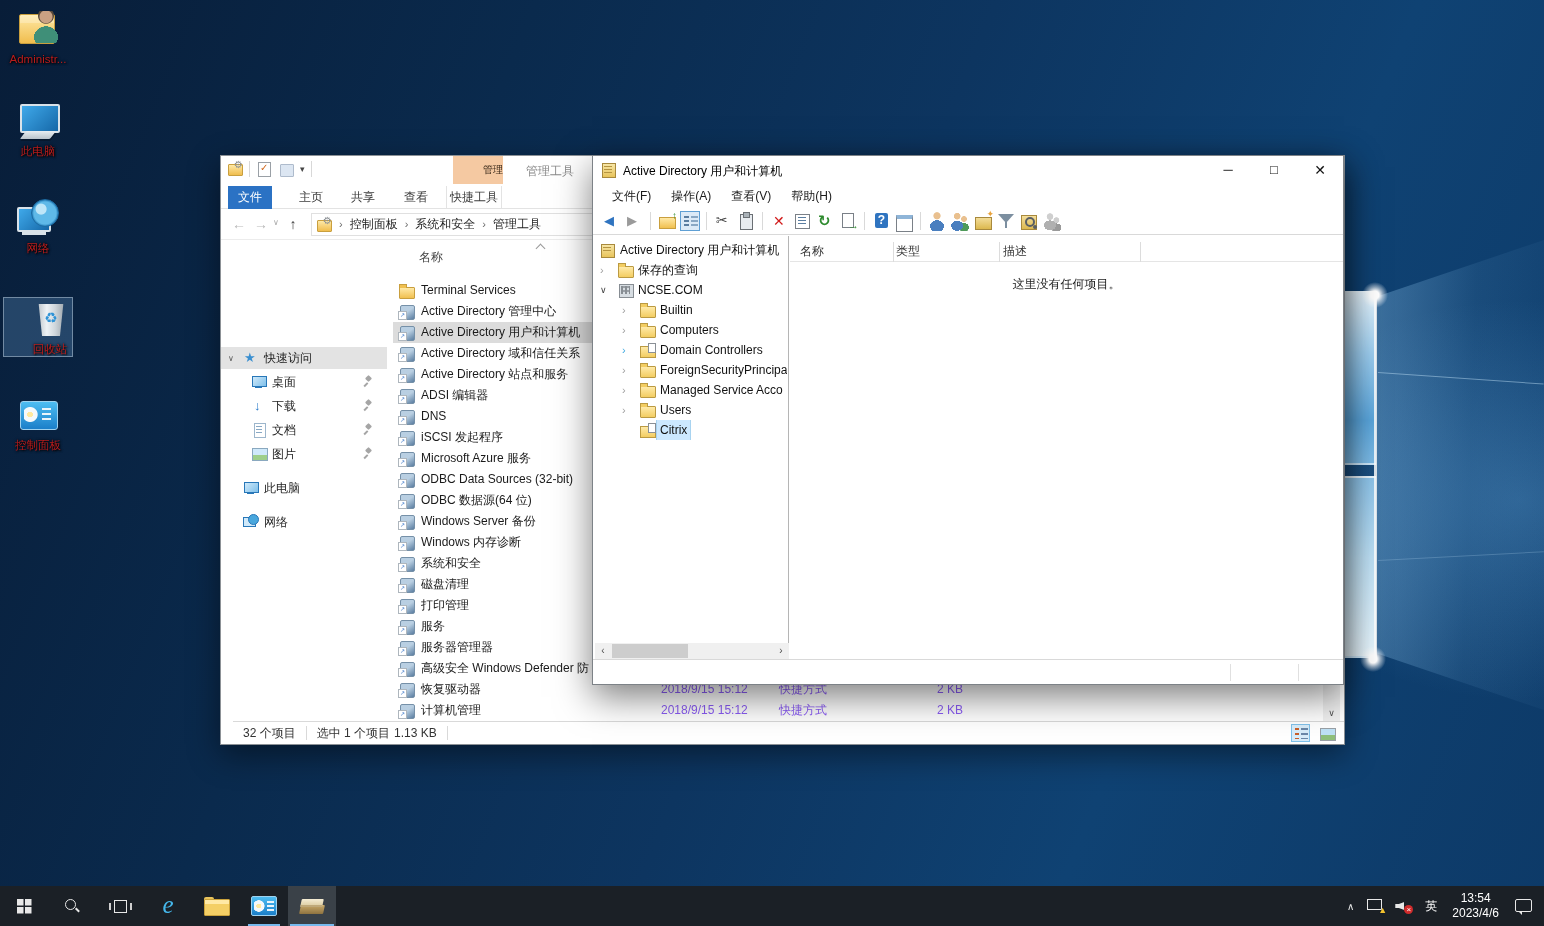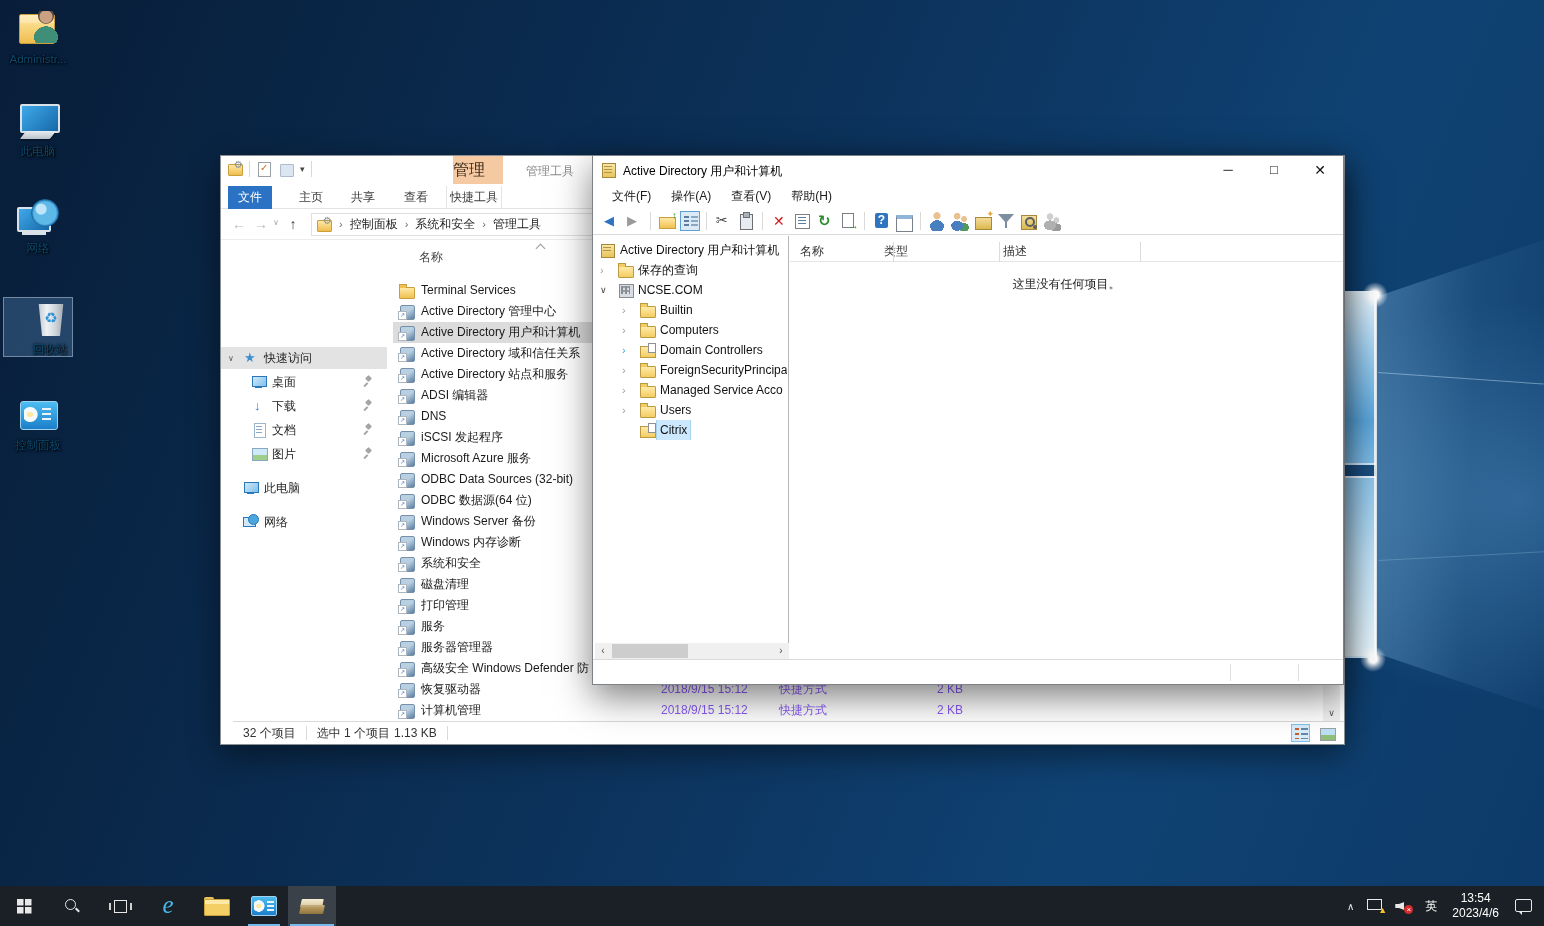--- a/index.html
+++ b/index.html
@@ -19,21 +19,21 @@
     background:linear-gradient(180deg,#8fc6ec 0%,#bfe2f7 45%,#eaf8ff 100%); }
   .hero-edge { position:absolute; left:1374px; top:291px; width:3px; height:367px; background:rgba(255,255,255,.85); }
   .hero-spark { position:absolute; width:26px; height:26px; border-radius:50%;
     background:radial-gradient(circle,#ffffff 0 4px, rgba(255,255,255,.5) 8px, transparent 13px); }
   .hero-beams { position:absolute; left:1377px; top:240px; width:167px; height:470px;
     clip-path:polygon(0 12%,100% 0,100% 100%,0 88%);
     background:linear-gradient(92deg, rgba(150,205,245,.34), rgba(130,190,235,.10) 55%, rgba(120,180,230,.04)); }
   .hero-line { position:absolute; height:1px; background:rgba(200,230,250,.45); transform-origin:left center; }
 
   
-  .desktop-icon { position:absolute; left:4px; width:68px; text-align:center; color:#0c4a6e; z-index:1; cursor:default; }
+  .desktop-icon { position:absolute; left:4px; width:68px; text-align:center; color:#b91c1c; z-index:1; cursor:default; }
   .desktop-icon .glyph { width:46px; height:42px; margin:0 auto 3px; position:relative; }
   .desktop-icon .cap { font-size:11.5px; line-height:13px; text-shadow:1px 1px 2px #000, 0 0 3px #000; }
   .desktop-icon.selected { background:rgba(110,165,215,.28); outline:1px solid rgba(200,225,245,.55);padding-left:24px; }
 
   .dk-user-folder::before { content:""; position:absolute; left:4px; top:6px; width:34px; height:28px;
     background:linear-gradient(180deg,#ffe9a6,#f0bd4e); border:1px solid #c99f3e; border-radius:2px;
     box-shadow:inset 0 8px 0 rgba(255,255,255,.25); }
   .dk-user-folder::after { content:""; position:absolute; right:3px; top:3px; width:24px; height:32px;
     background:
       radial-gradient(circle at 50% 18%, #caa183 0 6px, transparent 7px),
@@ -82,21 +82,21 @@
     background:linear-gradient(180deg,#ffe9a6,#f0bd4e); border:1px solid #c99f3e; border-radius:1px; }
   .qat-app::after, .addr-app::after { content:"\2699"; position:absolute; right:0; top:-2px; font-size:10px; color:#8a8f94; }
   .qat-check::before { content:""; position:absolute; left:2px; top:1px; width:11px; height:13px;
     background:#fff; border:1px solid #9aa0a6; }
   .qat-check::after { content:"\2713"; position:absolute; left:4px; top:1px; color:#d2691e; font-size:10px; font-weight:bold; }
   .qat-folder::before { content:""; position:absolute; left:2px; top:3px; width:12px; height:11px;
     background:#dce6f2; border:1px solid #aebbcc; border-radius:1px; }
   .qat-drop { color:#444; font-size:9px; line-height:16px; }
 
   .ctx-tab-group { position:absolute; left:232px; top:0; width:50px; height:28px; background:#f5c9a2;
-    color:#4a3categorical0; text-align:left; line-height:28px; color:#3b2a1a; font-size:16px; }
+    color:#4a3categorical0; text-align:right; line-height:28px; color:#3b2a1a; font-size:10px; }
   .ex-window-title { position:absolute; left:305px; top:7px; color:#8a8a8a; font-size:12px; }
 
   
   .ex-tabs { position:absolute; left:0; top:30px; right:0; height:23px; background:#fff; border-bottom:1px solid #e3e3e3; }
   .ex-tab { position:absolute; top:0; height:23px; text-align:center; line-height:22px; color:#3b3b3b; font-size:12px; }
   .ex-tab.file { background:#2b72c4; color:#fff; }
   .ex-tab.contextual { border-left:1px solid #e3e3e3; border-right:1px solid #e3e3e3; }
 
   
   .ex-addr-row { position:absolute; left:0; top:53px; right:0; height:31px; background:#fff; border-bottom:1px solid #ececec; }
@@ -671,21 +671,21 @@
         </div>
       <div class="ad-hscroll">
         <span class="arr" style="left:0;">‹</span>
         <span class="thumb"></span>
         <span class="arr" style="right:0;">›</span>
       </div>
     </div>
     <div class="ad-main">
       <div class="ad-cols" id="ad-cols">
           <span class="ad-col" style="left: 10px;">名称</span>
-          <span class="ad-col" style="left: 94px;">类型</span>
+          <span class="ad-col" style="left: 106px;">类型</span>
           <span class="ad-col" style="left: 213px;">描述</span>
           <span class="ad-col-div" style="left: 103px;"></span>
           <span class="ad-col-div" style="left: 209px;"></span>
           <span class="ad-col-div" style="left: 350px;"></span>
         </div>
       <div class="ad-empty">这里没有任何项目。</div>
     </div>
   </div>
 
   <div class="ad-statusbar">

